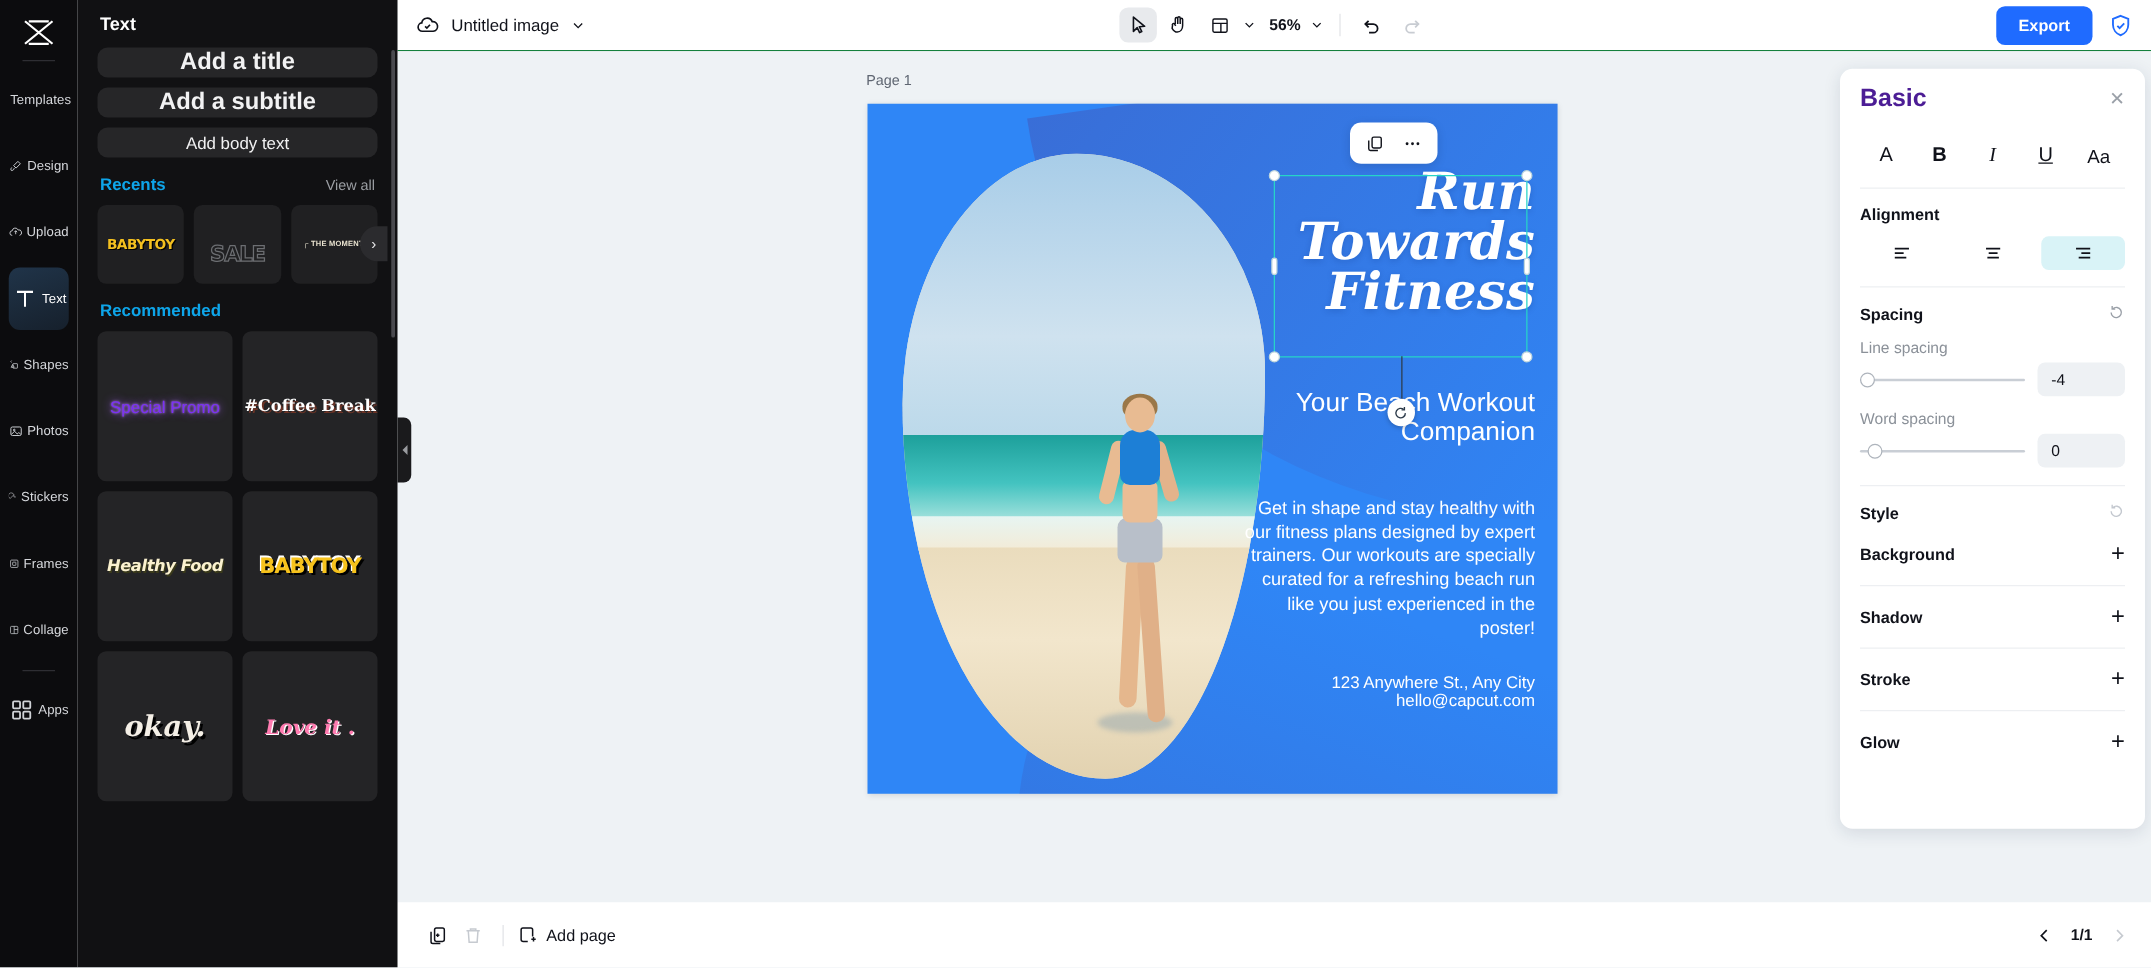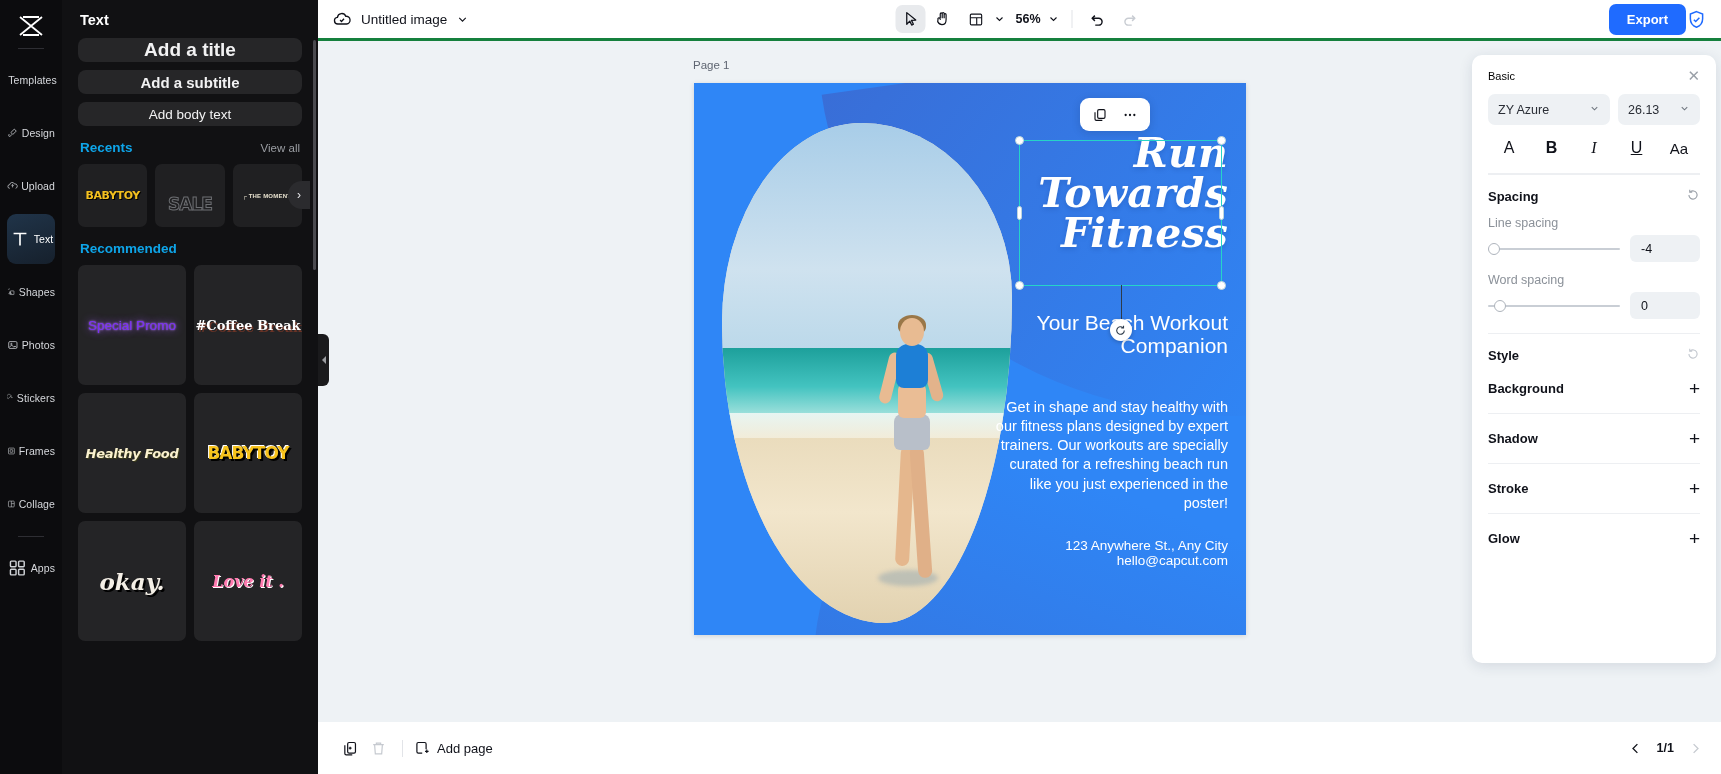--- a/index.html
+++ b/index.html
@@ -35,21 +35,21 @@
     width: 256px; flex: 0 0 256px; background: #111113; height: 774px;
     padding: 0 16px; position: relative; overflow: hidden; z-index: 5;
   }
   .panel-title { color: #fff; font-size: 14.5px; font-weight: 700; padding: 12px 0 10px 2px; }
   .big-btn {
     width: 224px; height: 24px; background: #262628; border-radius: 8px;
     display: flex; align-items: center; justify-content: center;
     color: #f2f2f3; margin-bottom: 8px; cursor: pointer;
   }
   .big-btn.t1 { font-size: 19px; font-weight: 700; }
-  .big-btn.t2 { font-size: 15px; font-weight: 700; }
+  .big-btn.t2 { font-size: 19px; font-weight: 700; }
   .big-btn.t3 { font-size: 13.5px; font-weight: 400; }
   .sec-head {
     display: flex; align-items: baseline; justify-content: space-between;
     margin: 14px 2px 9px 2px;
   }
   .sec-head .h { color: #0ea5e9; font-size: 13.5px; font-weight: 700; }
   .sec-head .a { color: #9b9ea3; font-size: 11.5px; cursor: pointer; }
   .recents { display: flex; gap: 8px; position: relative; }
   .rcard {
     width: 70px; height: 63px; background: #202022; border-radius: 7px;
@@ -92,33 +92,33 @@
     display: flex; align-items: center; justify-content: center;
   }
   .panel-collapse i { display:block; width:0; height:0;
     border-top: 4px solid transparent; border-bottom: 4px solid transparent;
     border-right: 4px solid #9a9ca0; }
 
   
   .main { flex: 1; position: relative; height: 774px; background: #fff; }
   .topbar {
     height: 41px; background: #fff; display: flex; align-items: center;
-    padding: 0 14px; position: relative; border-bottom: 3px solid #15803d;
+    padding: 0 14px; position: relative; border-bottom: 1px solid #15803d;
   }
   .doc-name { display: flex; align-items: center; gap: 9px; cursor: pointer; }
   .doc-name .t { font-size: 13.5px; color: #10121a; font-weight: 500; }
   .tools { position: absolute; left: 50%; transform: translateX(-50%);
     display: flex; align-items: center; gap: 2px; }
   .tbtn { width: 30px; height: 28px; border-radius: 7px; display: flex;
     align-items: center; justify-content: center; cursor: pointer; color: #10121a; }
   .tbtn.sel { background: #e8eaed; }
   .tgroup { display: flex; align-items: center; gap: 2px; cursor: pointer; padding: 0 2px; }
   .zoomval { font-size: 12.5px; font-weight: 700; color: #10121a; padding: 0 4px; min-width: 34px; text-align:center; }
   .vdiv { width: 1px; height: 18px; background: #e2e4e8; margin: 0 8px; }
-  .topright { margin-left: auto; display: flex; align-items: center; gap: 0; }
+  .topright { margin-left: auto; display: flex; align-items: center; gap: 12px; }
   .export {
     background: #1f6bff; color: #fff; font-size: 13px; font-weight: 700;
     padding: 8px 18px; border-radius: 7px; cursor: pointer; border: none;
   }
 
   
   .canvas-area { position: absolute; top: 41px; left: 0; right: 0; bottom: 52px;
     background: #eef2f5; overflow: hidden; }
   .page-label { position: absolute; left: 375px; top: 18px; font-size: 11.5px; color: #5f6672; }
   .poster {
@@ -231,21 +231,21 @@
   .pg-num { font-size: 12.5px; font-weight: 700; color: #10121a; }
 
   
   .rpanel {
     position: absolute; right: 5px; top: 55px; width: 244px; height: 608px;
     background: #fff; border-radius: 10px; box-shadow: 0 3px 14px rgba(25,40,70,.12);
     padding: 0 16px; z-index: 8; overflow: hidden;
   }
   .rp-head { display: flex; align-items: center; justify-content: space-between;
     padding: 13px 0 11px; }
-  .rp-head .t { font-size: 11px; font-weight: 400; color: #000000; }
+  .rp-head .t { font-size: 20px; font-weight: 700; color: #4c1d95; }
   .rp-x { color: #9aa0a8; cursor: pointer; font-size: 15px; line-height: 1; }
   .rp-row { display: flex; gap: 8px; }
   .fsel {
     flex: 1; height: 31px; background: #eef1f4; border-radius: 7px;
     display: flex; align-items: center; padding: 0 10px; cursor: pointer;
     font-size: 12.5px; color: #2a2e36;
   }
   .fsel.sz { flex: 0 0 82px; }
   .fsel .cv { margin-left: auto; color: #6e757e; }
   .fmt-row { display: flex; align-items: center; justify-content: space-between;
@@ -596,38 +596,20 @@
           </svg>
       </div>
     </div>
 
     <div class="rpanel">
       <div class="rp-head">
         <span class="t">Basic</span>
         <span class="rp-x">✕</span>
       </div>
 
-      <div class="rp-row">
-        <div class="fsel">
-          <span>ZY Azure</span>
-          <span class="cv">
-            <svg width="11" height="11" viewBox="0 0 24 24" fill="none" stroke="#6e757e" stroke-width="2.2">
-                <path d="M6 9l6 6 6-6"></path>
-              </svg>
-          </span>
-        </div>
-        <div class="fsel sz">
-          <span>26.13</span>
-          <span class="cv">
-            <svg width="11" height="11" viewBox="0 0 24 24" fill="none" stroke="#6e757e" stroke-width="2.2">
-                <path d="M6 9l6 6 6-6"></path>
-              </svg>
-          </span>
-        </div>
-      </div>
 
       <div class="fmt-row">
         <div class="fmt">
           <span style="font-weight:500">A</span>
         </div>
         <div class="fmt">
           <span style="font-weight:800">B</span>
         </div>
         <div class="fmt">
           <span style="font-style:italic;font-family:'Liberation Serif',serif">I</span>
@@ -635,20 +617,42 @@
         <div class="fmt">
           <span style="text-decoration:underline">U</span>
         </div>
         <div class="fmt">
           <span style="font-size:15px">Aa</span>
         </div>
       </div>
 
       <div class="hr"></div>
 
+      <div class="rp-sec">
+        <div class="rp-sec-h">
+          <span>Alignment</span>
+        </div>
+        <div class="align-row">
+          <div class="abtn">
+            <svg width="17" height="17" viewBox="0 0 24 24" fill="none" stroke="#10121a" stroke-width="1.9">
+              <path d="M4 7h16M4 12h10M4 17h13"></path>
+            </svg>
+          </div>
+          <div class="abtn">
+            <svg width="17" height="17" viewBox="0 0 24 24" fill="none" stroke="#10121a" stroke-width="1.9">
+              <path d="M4 7h16M7 12h10M5.5 17h13"></path>
+            </svg>
+          </div>
+          <div class="abtn on">
+            <svg width="17" height="17" viewBox="0 0 24 24" fill="none" stroke="#10121a" stroke-width="1.9">
+              <path d="M4 7h16M10 12h10M7 17h13"></path>
+            </svg>
+          </div>
+        </div>
+      </div>
 
       <div class="hr"></div>
 
       <div class="rp-sec">
         <div class="rp-sec-h">
           <span>Spacing</span>
           <span class="reset">
             <svg width="14" height="14" viewBox="0 0 24 24" fill="none" stroke="#9aa0a8" stroke-width="1.9">
                 <path d="M5 12a7 7 0 102.3-5.2"></path>
                 <path d="M6.4 3v4.2h4.2"></path>

